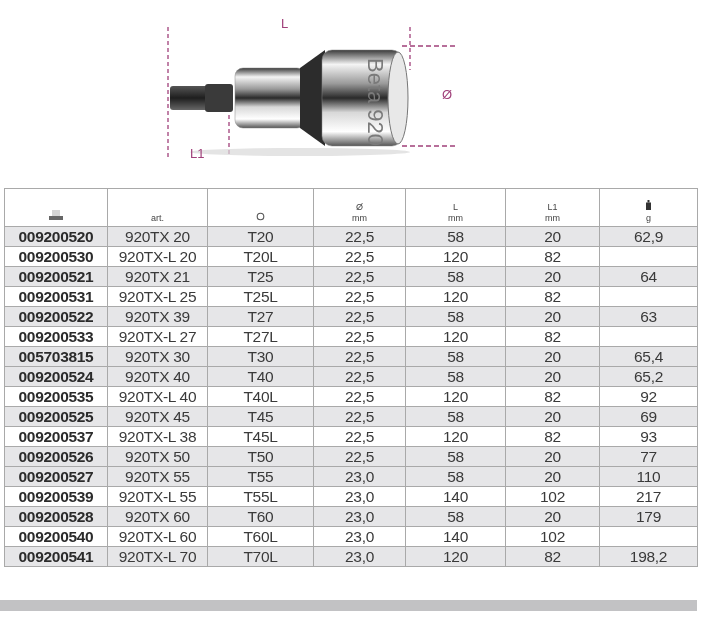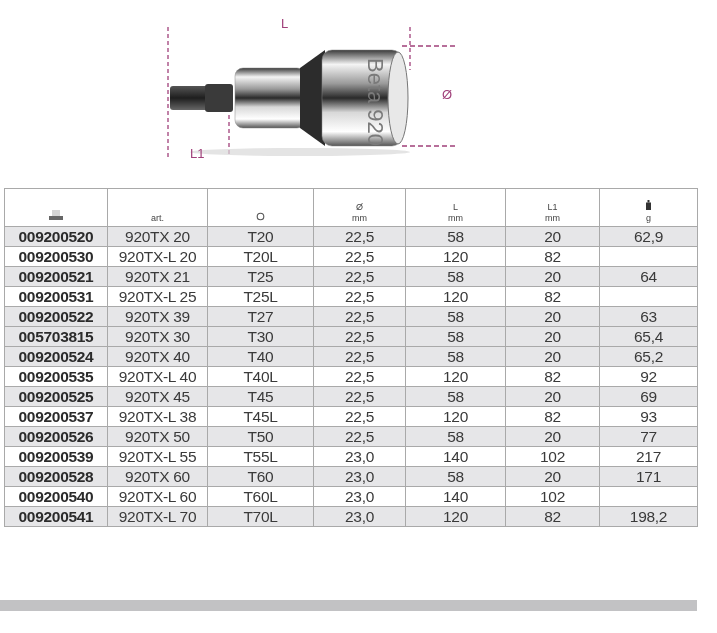--- a/index.html
+++ b/index.html
@@ -152,20 +152,29 @@
       </tr>
       <tr class="odd">
         <td class="code">009200522</td>
         <td>920TX 39</td>
         <td>T27</td>
         <td>22,5</td>
         <td>58</td>
         <td>20</td>
         <td>63</td>
       </tr>
+      <tr class="even">
+        <td class="code">009200533</td>
+        <td>920TX-L 27</td>
+        <td>T27L</td>
+        <td>22,5</td>
+        <td>120</td>
+        <td>82</td>
+        <td></td>
+      </tr>
       <tr class="odd">
         <td class="code">005703815</td>
         <td>920TX 30</td>
         <td>T30</td>
         <td>22,5</td>
         <td>58</td>
         <td>20</td>
         <td>65,4</td>
       </tr>
       <tr class="odd">
@@ -206,37 +215,46 @@
       </tr>
       <tr class="odd">
         <td class="code">009200526</td>
         <td>920TX 50</td>
         <td>T50</td>
         <td>22,5</td>
         <td>58</td>
         <td>20</td>
         <td>77</td>
       </tr>
+      <tr class="odd">
+        <td class="code">009200527</td>
+        <td>920TX 55</td>
+        <td>T55</td>
+        <td>23,0</td>
+        <td>58</td>
+        <td>20</td>
+        <td>110</td>
+      </tr>
       <tr class="even">
         <td class="code">009200539</td>
         <td>920TX-L 55</td>
         <td>T55L</td>
         <td>23,0</td>
         <td>140</td>
         <td>102</td>
         <td>217</td>
       </tr>
       <tr class="odd">
         <td class="code">009200528</td>
         <td>920TX 60</td>
         <td>T60</td>
         <td>23,0</td>
         <td>58</td>
         <td>20</td>
-        <td>171</td>
+        <td>179</td>
       </tr>
       <tr class="even">
         <td class="code">009200540</td>
         <td>920TX-L 60</td>
         <td>T60L</td>
         <td>23,0</td>
         <td>140</td>
         <td>102</td>
         <td></td>
       </tr>

